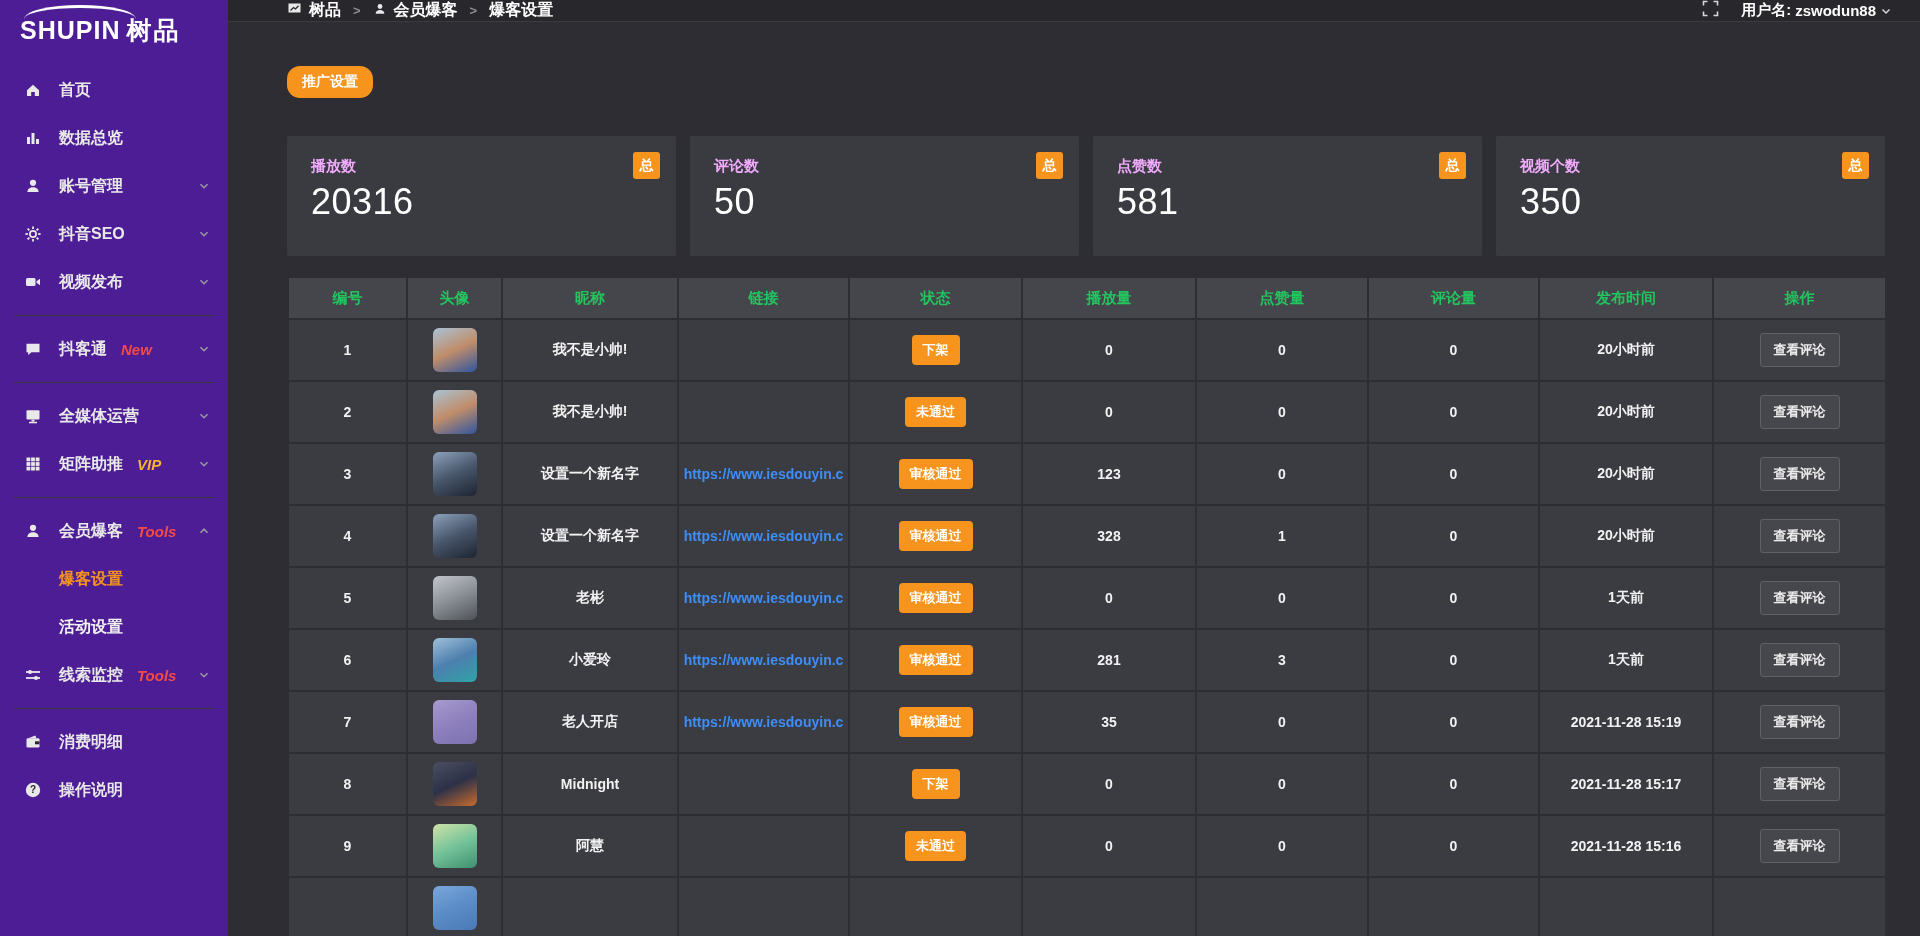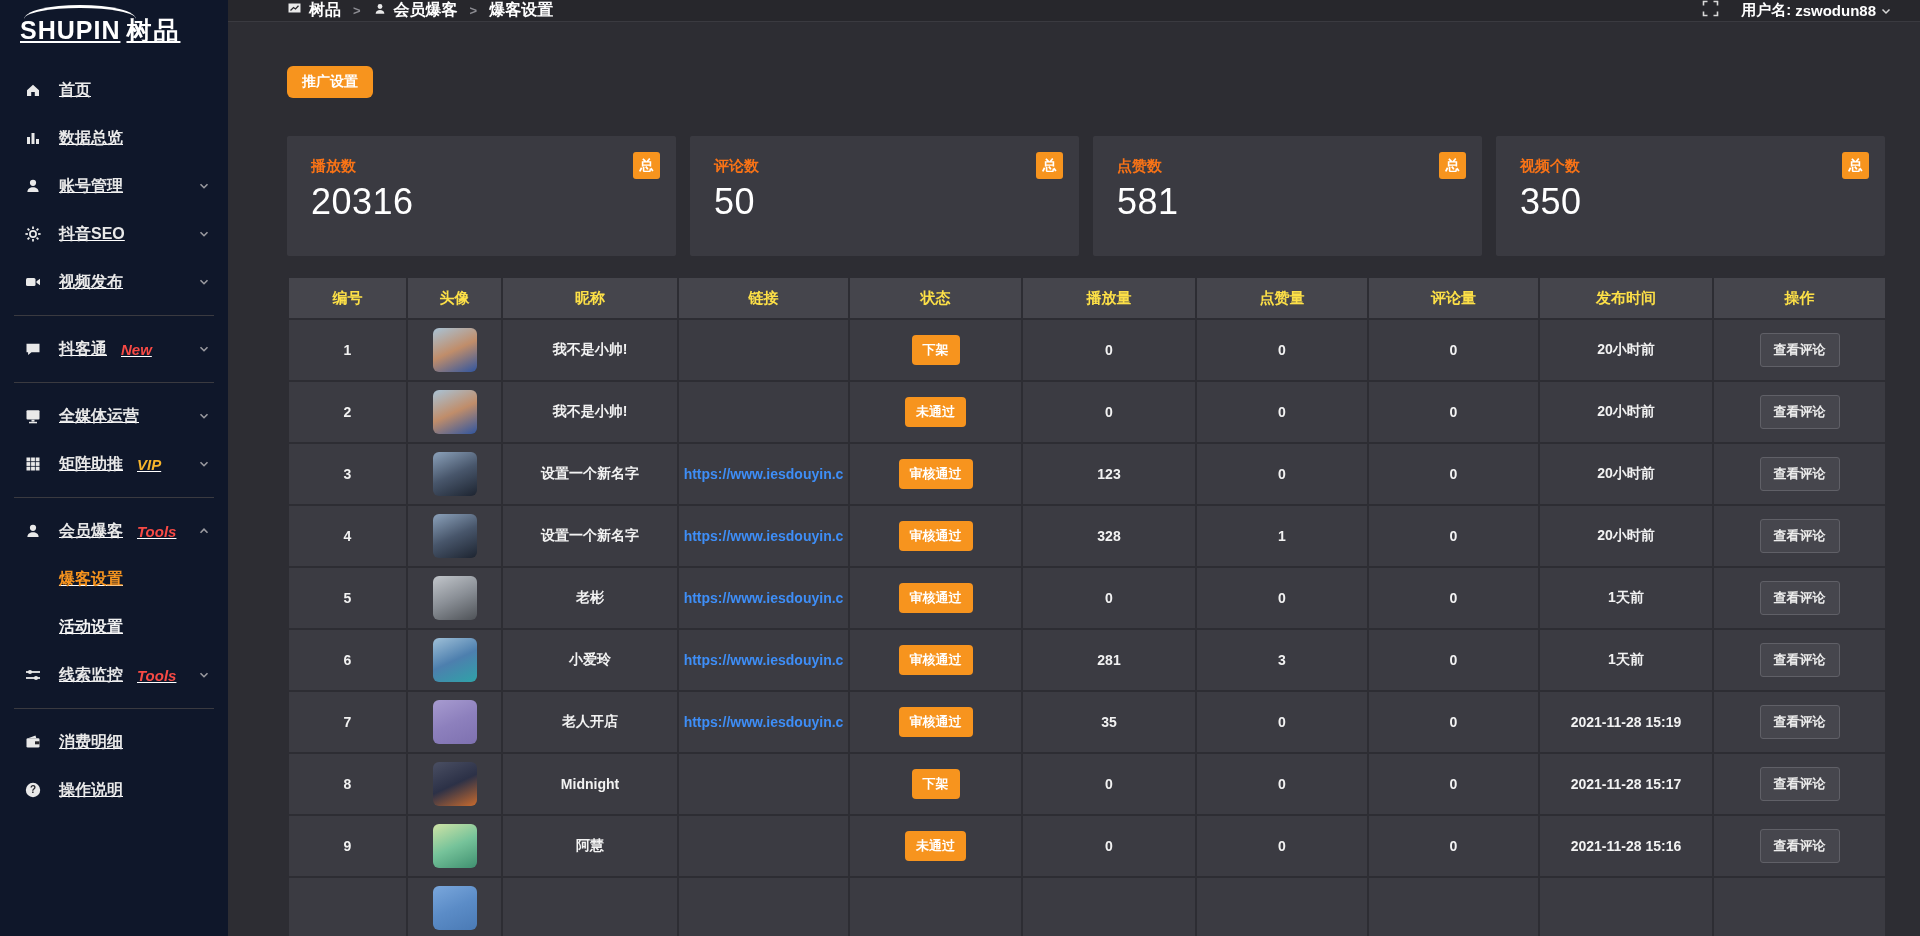--- a/index.html
+++ b/index.html
@@ -5,21 +5,21 @@
   * { box-sizing: border-box; }
   html,body { margin:0; padding:0; }
   body {
     width:1920px; height:936px; overflow:hidden;
     background:#2d2d33; color:#fff;
     font-family:"Liberation Sans","DejaVu Sans",sans-serif;
   }
   .app { display:flex; width:100%; height:100%; }
 
   
-  .sidebar { width:228px; min-width:228px; background:#0f172a; height:100%; overflow:hidden;text-decoration:underline; }
+  .sidebar { width:228px; min-width:228px; background:#4c1d95; height:100%; overflow:hidden; }
   .logo { height:58px; position:relative; padding:14px 0 0 20px; }
   .logo-arc { position:absolute; top:5px; left:24px; width:112px; height:16px;
     border-top:3px solid #fff; border-top-left-radius:56px 14px; border-top-right-radius:56px 14px; }
   .logo-text { font-size:25px; font-weight:800; letter-spacing:1px; white-space:nowrap; }
   .logo-text .zh { margin-left:6px; letter-spacing:2px; }
   .nav { padding-top:8px;text-align:right; }
   .nav-item { height:48px; display:flex; align-items:center; padding:0 18px 0 24px;
     font-size:16px; color:#e9e9e9; cursor:pointer; position:relative; }
   .nav-item .ico { width:20px; margin-right:15px; display:flex; align-items:center; }
   .nav-item .lbl { font-weight:600; }
@@ -36,35 +36,35 @@
   .topbar { height:57px; background:#27272c; border-bottom:1px solid #3a3a40;
     display:flex; align-items:center; justify-content:space-between; padding:0 28px 0 59px; }
   .breadcrumb { display:flex; align-items:center; font-size:16px; font-weight:600; }
   .crumb { display:flex; align-items:center; gap:7px; cursor:pointer; }
   .crumb-sep { color:#8d8d93; margin:0 12px; font-size:13px; }
   .user-area { display:flex; align-items:center; gap:22px; }
   .username { display:flex; align-items:center; gap:4px; font-size:15px; font-weight:600; cursor:pointer; }
 
   .content { flex:1; padding:0 35px 0 59px; }
   .promo-btn { display:block; margin-top:44px; height:32px; padding:0 15px;
-    background:#f7941e; color:#fff; border:none; border-radius:6px; font-size:14px;
+    background:#f7941e; color:#fff; border:none; border-radius:13px; font-size:14px;
     font-weight:600; cursor:pointer; font-family:inherit; }
 
   .cards { display:flex; gap:14px; margin-top:38px; }
   .card { flex:1; height:120px; background:#3a3a41; border-radius:2px; position:relative;
     padding:21px 24px; }
-  .card-label { font-size:15px; color:#f97316; font-weight:600; }
+  .card-label { font-size:15px; color:#f0abfc; font-weight:600; }
   .card-value { font-size:36px; color:#fff; margin-top:5px; letter-spacing:.5px; }
   .card-badge { position:absolute; top:16px; right:16px; width:27px; height:27px;
     background:#f7941e; color:#fff; font-size:14px; font-weight:600; border-radius:3px;
     display:flex; align-items:center; justify-content:center; }
 
   
   table.data { width:100%; border-collapse:collapse; table-layout:fixed; margin-top:20px; }
-  table.data th { background:#45454c; height:42px; font-size:15px; font-weight:600; color:#fde047; }
+  table.data th { background:#45454c; height:42px; font-size:15px; font-weight:600; color:#22c55e; }
   table.data td { background:#3b3b42; height:62px; text-align:center; font-size:14px;
     font-weight:600; color:#f2f2f2; overflow:hidden; }
   table.data th, table.data td { border:2px solid #2d2d33; padding:0 4px; }
   .avatar { width:44px; height:44px; border-radius:6px; margin:0 auto; }
   .badge { display:inline-block; background:#f7941e; color:#fff; font-size:13px;
     font-weight:600; padding:6px 11px; border-radius:4px; }
   .link { color:#3e8ef7; text-decoration:none; display:block; white-space:nowrap;
     overflow:hidden; font-weight:600; }
   .view-btn { background:#46464d; border:1px solid #606067; color:#ececec; font-size:13px;
     font-weight:600; padding:7px 13px; border-radius:3px; cursor:pointer; font-family:inherit; }

